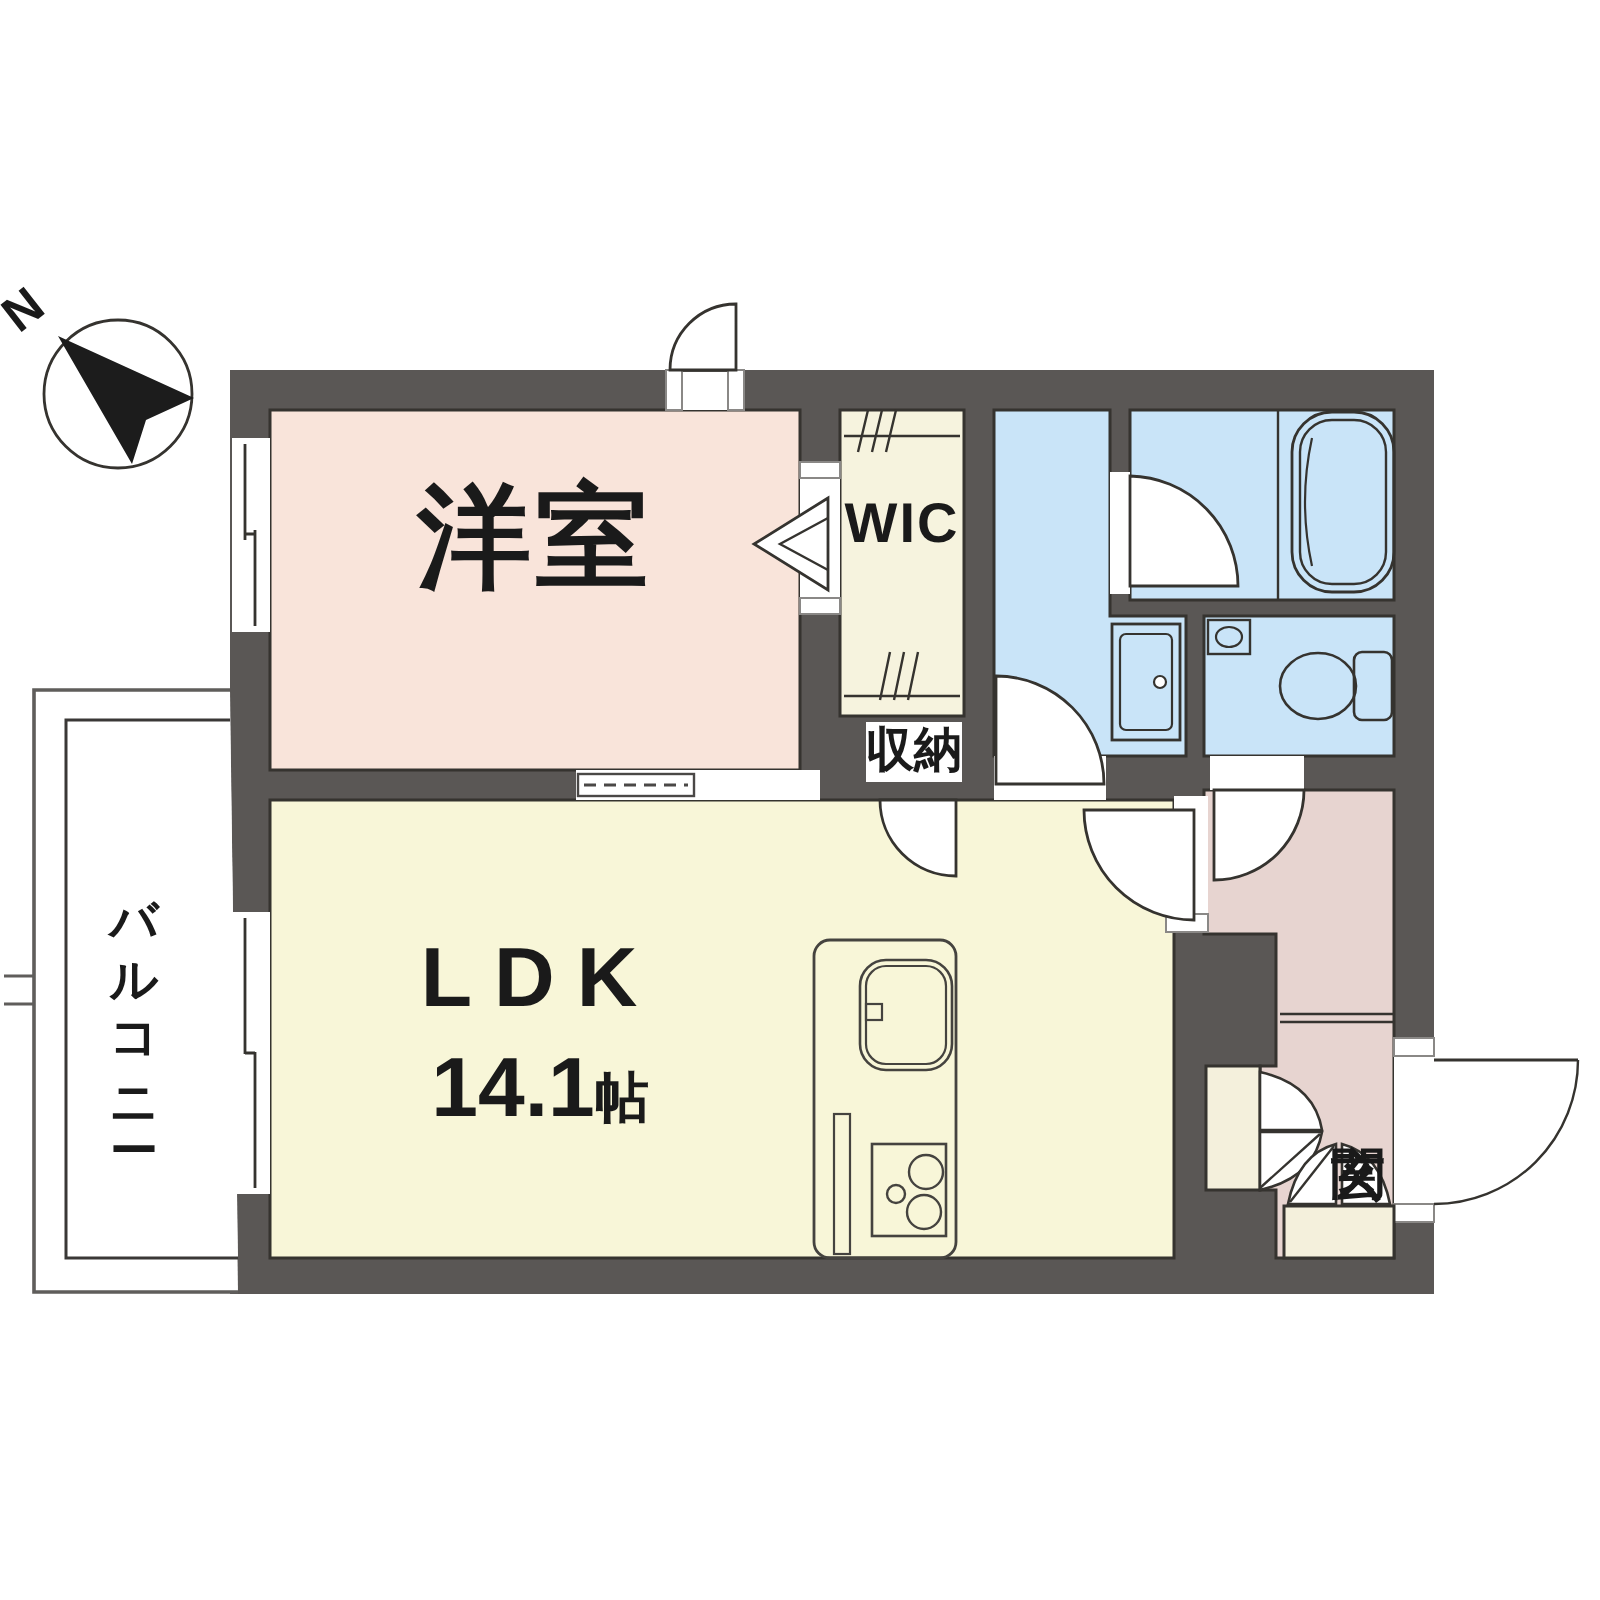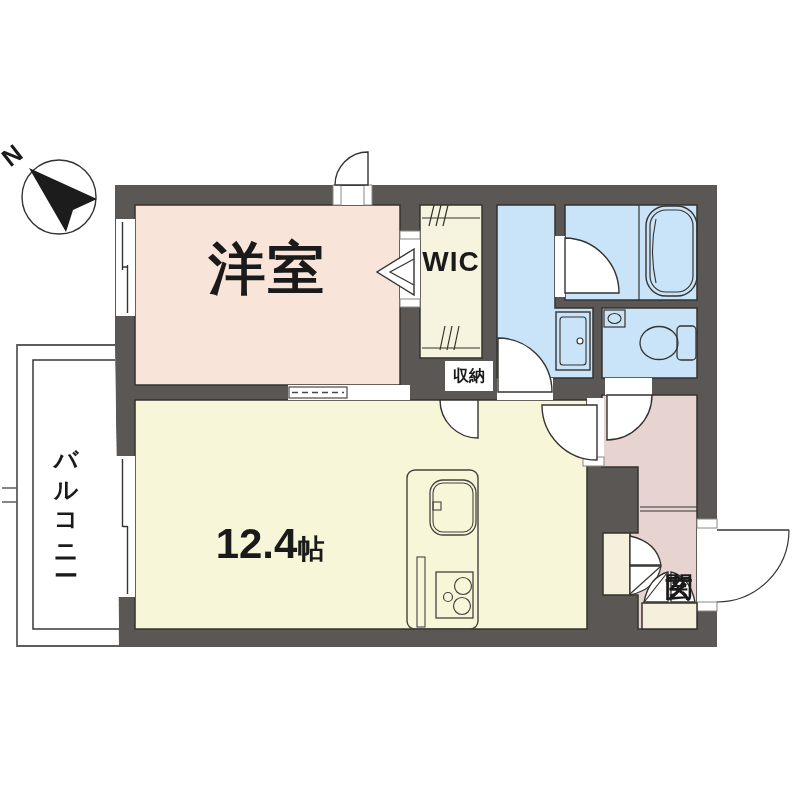--- a/index.html
+++ b/index.html
@@ -8,21 +8,21 @@
   #plan-svg{position:absolute;left:0;top:0;width:800px;height:800px;}
   .lbl{position:absolute;text-align:center;color:#1a1a1a;}
   .room-name{font-weight:bold;}
   .v-text{writing-mode:vertical-rl;text-orientation:upright;}
   .unit{font-weight:bold;}
   #yoshitsu-label{left:150px;top:231px;width:235px;font-size:57px;font-weight:bold;letter-spacing:2px;}
   #yoshitsu-size{left:150px;top:289px;width:235px;font-size:42px;font-weight:bold;}
   #yoshitsu-size .unit{font-size:27px;}
   #wic-label{left:419px;top:246px;width:64px;font-size:28px;font-weight:bold;letter-spacing:1px;}
   #shuno-label{left:433px;top:361px;width:48px;height:30px;line-height:30px;background:#ffffff;
-               font-size:16px;font-weight:bold;margin-left:12px;}
+               font-size:24px;font-weight:bold;}
   #ldk-label{left:150px;top:465px;width:240px;font-size:42px;font-weight:bold;letter-spacing:11px;}
   #ldk-size{left:150px;top:520px;width:240px;font-size:42px;font-weight:bold;}
   #ldk-size .unit{font-size:27px;}
   #genkan-label{left:661px;top:513px;height:80px;font-size:27px;font-weight:bold;letter-spacing:3px;}
   #balcony-label{left:50px;top:400px;height:200px;font-size:24px;font-weight:bold;letter-spacing:5px;}
   #north-label{left:3px;top:141px;font-size:25px;font-weight:bold;transform:rotate(-38deg);}
 </style>
 </head>
 <body>
 
@@ -126,20 +126,21 @@
     <circle cx="59" cy="197" r="37" fill="none" stroke="#35332f" stroke-width="1.4"></circle>
     <polygon points="29,168 97,199 73,210 66,232" fill="#1c1c1c"></polygon>
   </svg>
 
   <div class="lbl room-name" id="yoshitsu-label">洋室</div>
 
   <div class="lbl room-name" id="wic-label">WIC</div>
 
   <div class="lbl room-name" id="shuno-label">収納</div>
 
-  <div class="lbl" id="ldk-size"><span>12.4</span><span class="unit">帖</span></div>
+  <div class="lbl room-name" id="ldk-label">LDK</div>
+  <div class="lbl" id="ldk-size"><span>14.1</span><span class="unit">帖</span></div>
 
   <div class="lbl room-name v-text" id="genkan-label">玄関</div>
 
   <div class="lbl room-name v-text" id="balcony-label">バルコニー</div>
 
   <div class="lbl" id="north-label">N</div>
 </div>
 
 </body></html>

